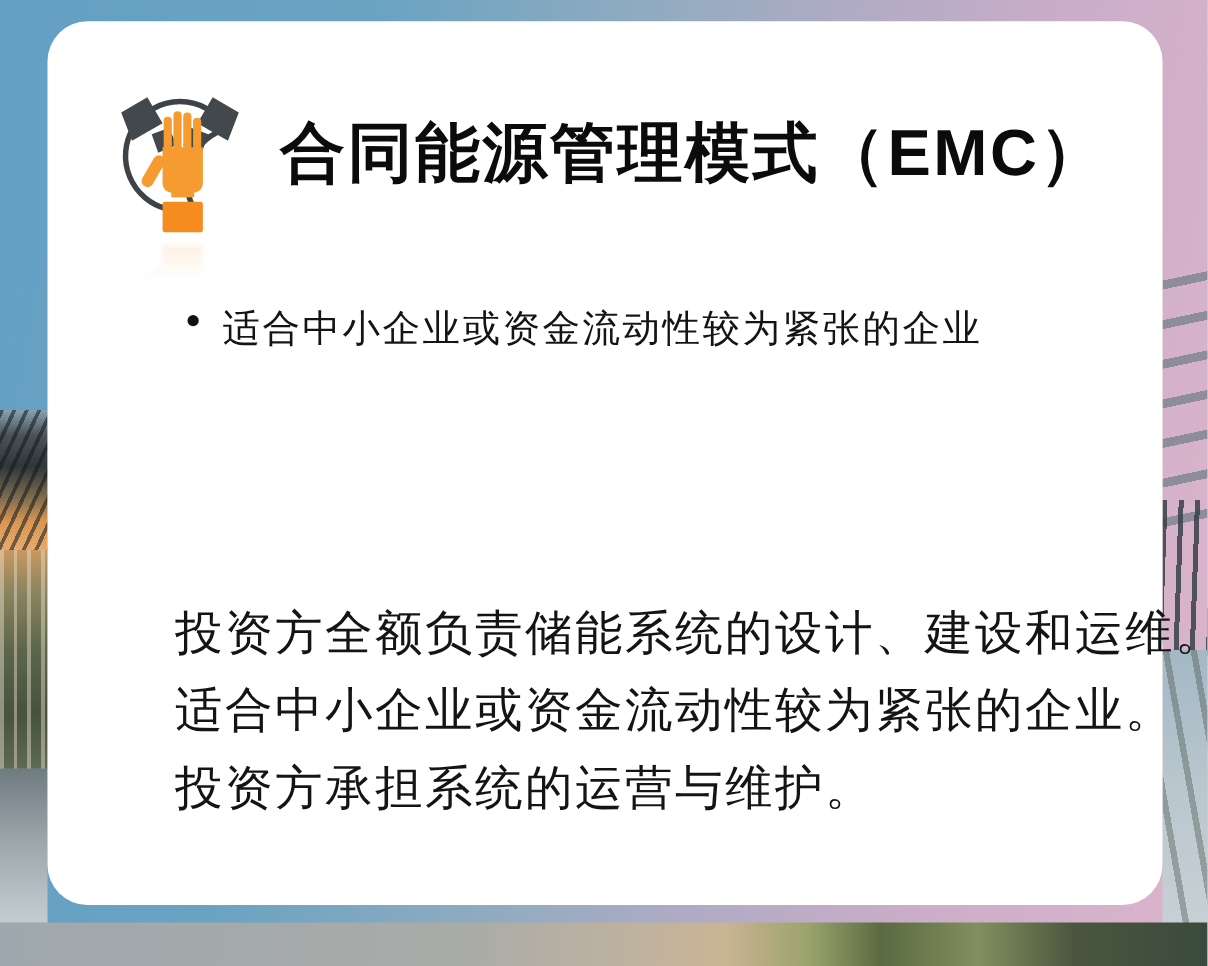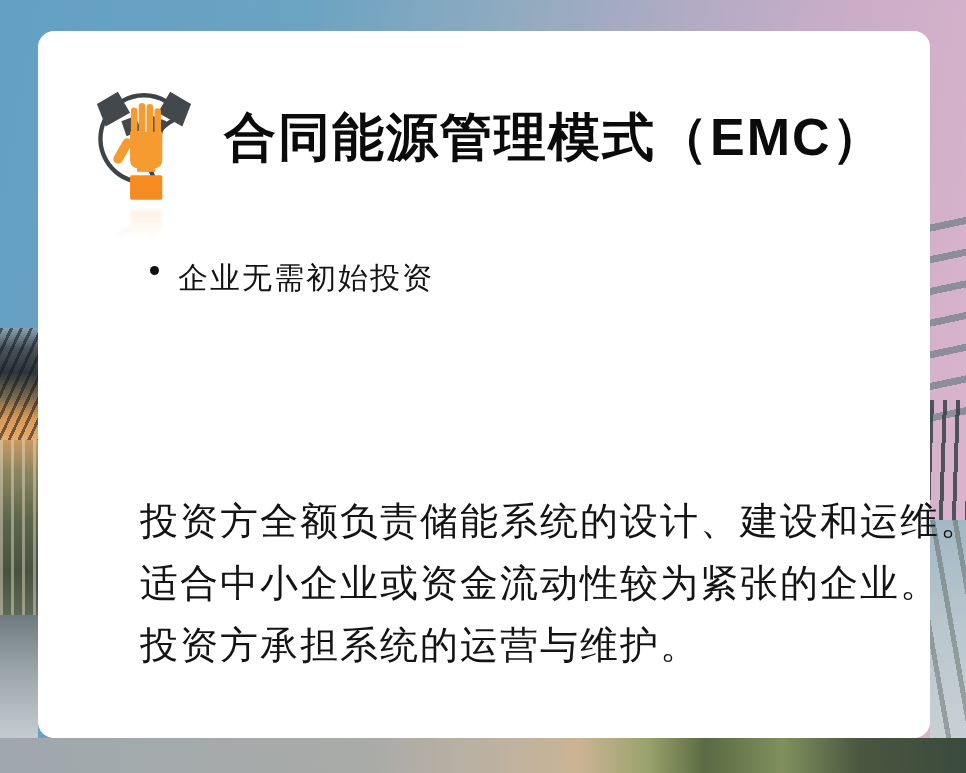--- a/index.html
+++ b/index.html
@@ -59,22 +59,22 @@
   .bg-right-water::after{
     content:"";position:absolute;inset:0;
     background:repeating-linear-gradient(80deg,rgba(60,70,60,.35) 0 5px,transparent 5px 22px);
   }
   .bg-bottom{
     position:absolute;left:0;top:738px;width:966px;height:35px;z-index:1;
     background:linear-gradient(90deg,#9fa8ae 0%,#a9aba8 38%,#beb2a0 52%,#cab494 60%,#9aa36c 67%,#5a6a42 73%,#81905e 81%,#4a563f 89%,#3a4a3c 100%);
   }
   
   .card{
-    position:absolute;left:38px;top:31px;width:892px;height:707px;
-    background:var(--card-bg);border-radius:16px;z-index:5;
+    position:absolute;left:38px;top:17px;width:892px;height:707px;
+    background:var(--card-bg);border-radius:32px;z-index:5;
   }
   .icon-wrap{position:absolute;left:50px;top:52px;width:112px;}
   .icon-wrap svg{display:block;width:112px;height:122px;}
   .icon-reflection{
     height:38px;overflow:hidden;opacity:.14;filter:blur(1.5px);
     -webkit-mask-image:linear-gradient(180deg,#000 0%,transparent 90%);
     mask-image:linear-gradient(180deg,#000 0%,transparent 90%);
   }
   .icon-reflection svg{transform:scaleY(-1);}
   .title{
@@ -149,21 +149,21 @@
     <div class="icon-reflection">
       <svg viewBox="0 0 120 140" xmlns="http://www.w3.org/2000/svg">
           <use href="#hands-icon-g"></use>
         </svg>
     </div>
   </div>
 
   <h1 class="title">合同能源管理模式（EMC）</h1>
 
   <ul class="bullets">
-    <li>企业无需初始投资</li>
+    <li>适合中小企业或资金流动性较为紧张的企业</li>
   </ul>
 
   <div class="paragraphs">
     <p>投资方全额负责储能系统的设计、建设和运维。</p>
     <p>适合中小企业或资金流动性较为紧张的企业。</p>
     <p>投资方承担系统的运营与维护。</p>
   </div>
 
 </div>
 

